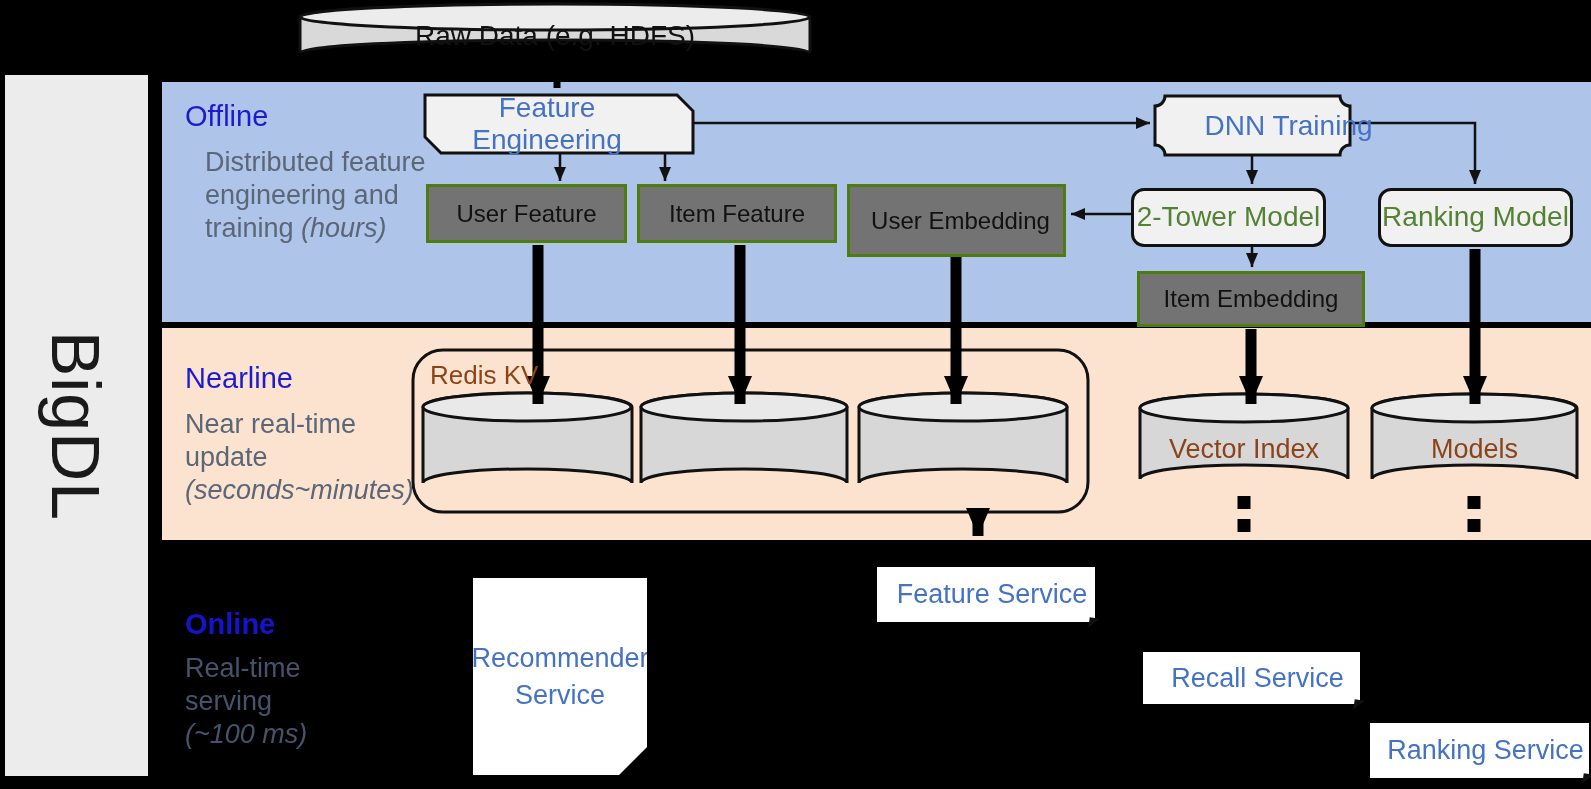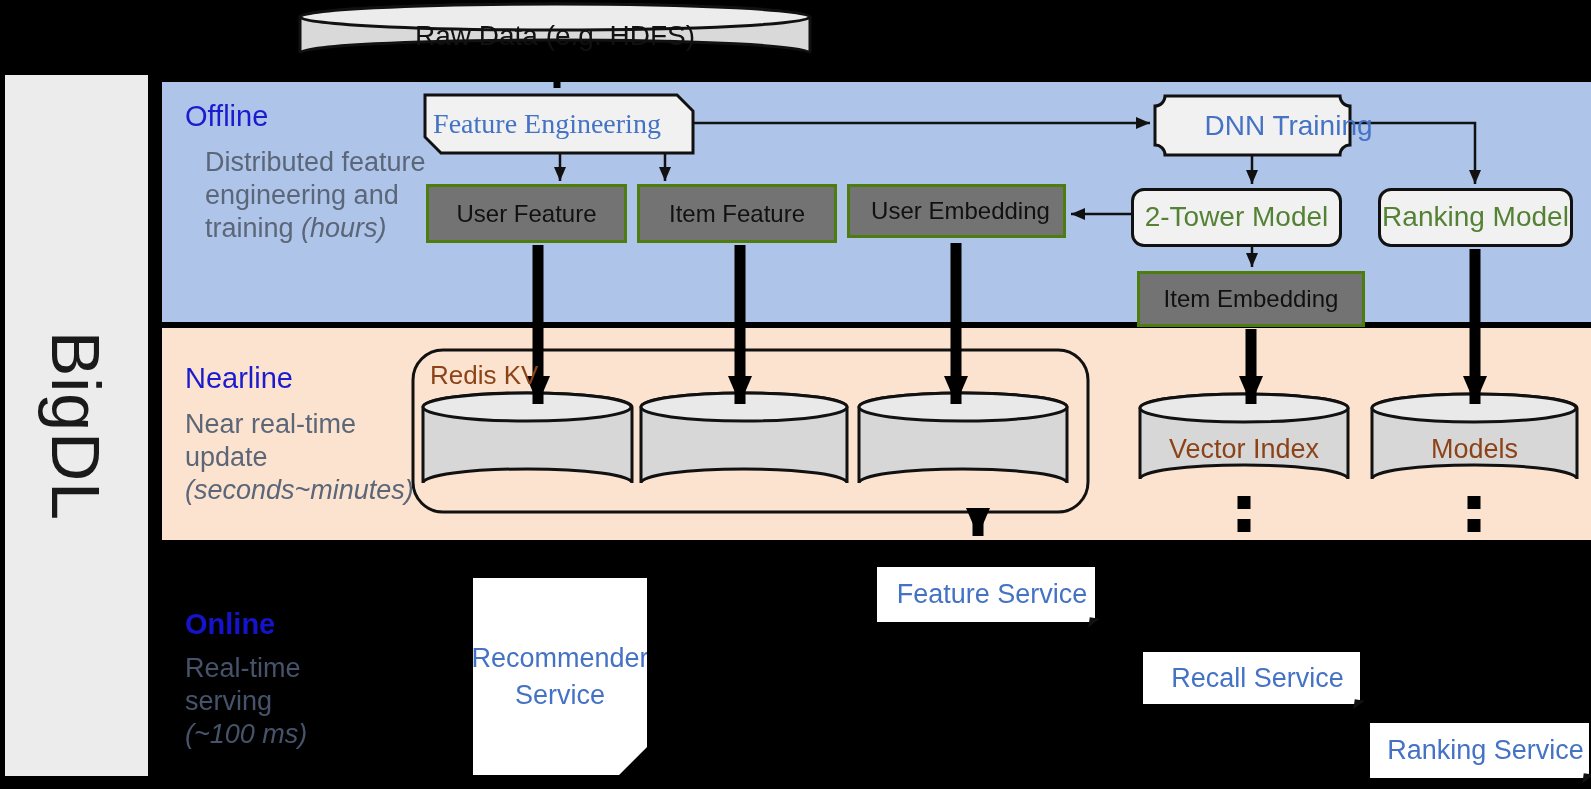--- a/index.html
+++ b/index.html
@@ -141,27 +141,27 @@
     <span>Near real-time update</span>
     <em class="blocknote">(seconds~minutes)</em>
   </div>
 
   <div class="lane-title online-title" style="left:185px;top:608px;">Online</div>
   <div class="lane-desc online-desc" style="left:185px;top:652px;width:160px;">
     <span>Real-time serving</span>
     <em class="blocknote">(~100 ms)</em>
   </div>
 
-  <div class="overlay-label bluetxt" style="left:425px;top:95px;width:244px;height:58px;font-size:28px;font-family:Liberation Serif, serif;">Feature Engineering</div>
+  <div class="overlay-label bluetxt" style="left:425px;top:95px;width:244px;height:58px;font-size:28px;">Feature Engineering</div>
   <div class="overlay-label bluetxt" style="left:1155px;top:96px;width:195px;height:59px;font-size:28px;margin-left:36px;">DNN Training</div>
 
   <div class="node gray" style="left:426px;top:184px;width:201px;height:59px;">User Feature</div>
   <div class="node gray" style="left:637px;top:184px;width:200px;height:59px;">Item Feature</div>
-  <div class="node gray" style="left:847px;top:184px;width:219px;height:54px;padding-left:8px;">User Embedding</div>
-  <div class="node light green" style="left:1131px;top:188px;width:211px;height:59px;">2-Tower Model</div>
+  <div class="node gray" style="left:847px;top:184px;width:219px;height:73px;padding-left:8px;">User Embedding</div>
+  <div class="node light green" style="left:1131px;top:188px;width:195px;height:59px;">2-Tower Model</div>
   <div class="node light green" style="left:1378px;top:188px;width:195px;height:59px;">Ranking Model</div>
   <div class="node gray" style="left:1137px;top:271px;width:228px;height:56px;">Item Embedding</div>
 
   <div class="redis-label" style="left:430px;top:360px;">Redis KV</div>
   <div class="cyl-label" style="left:1140px;top:434px;width:208px;height:30px;">Vector Index</div>
   <div class="cyl-label" style="left:1372px;top:434px;width:205px;height:30px;">Models</div>
 
   <div class="doc" style="left:473px;top:578px;width:174px;height:197px;">
     <span>Recommender Service</span>
     <i class="fold"></i>

